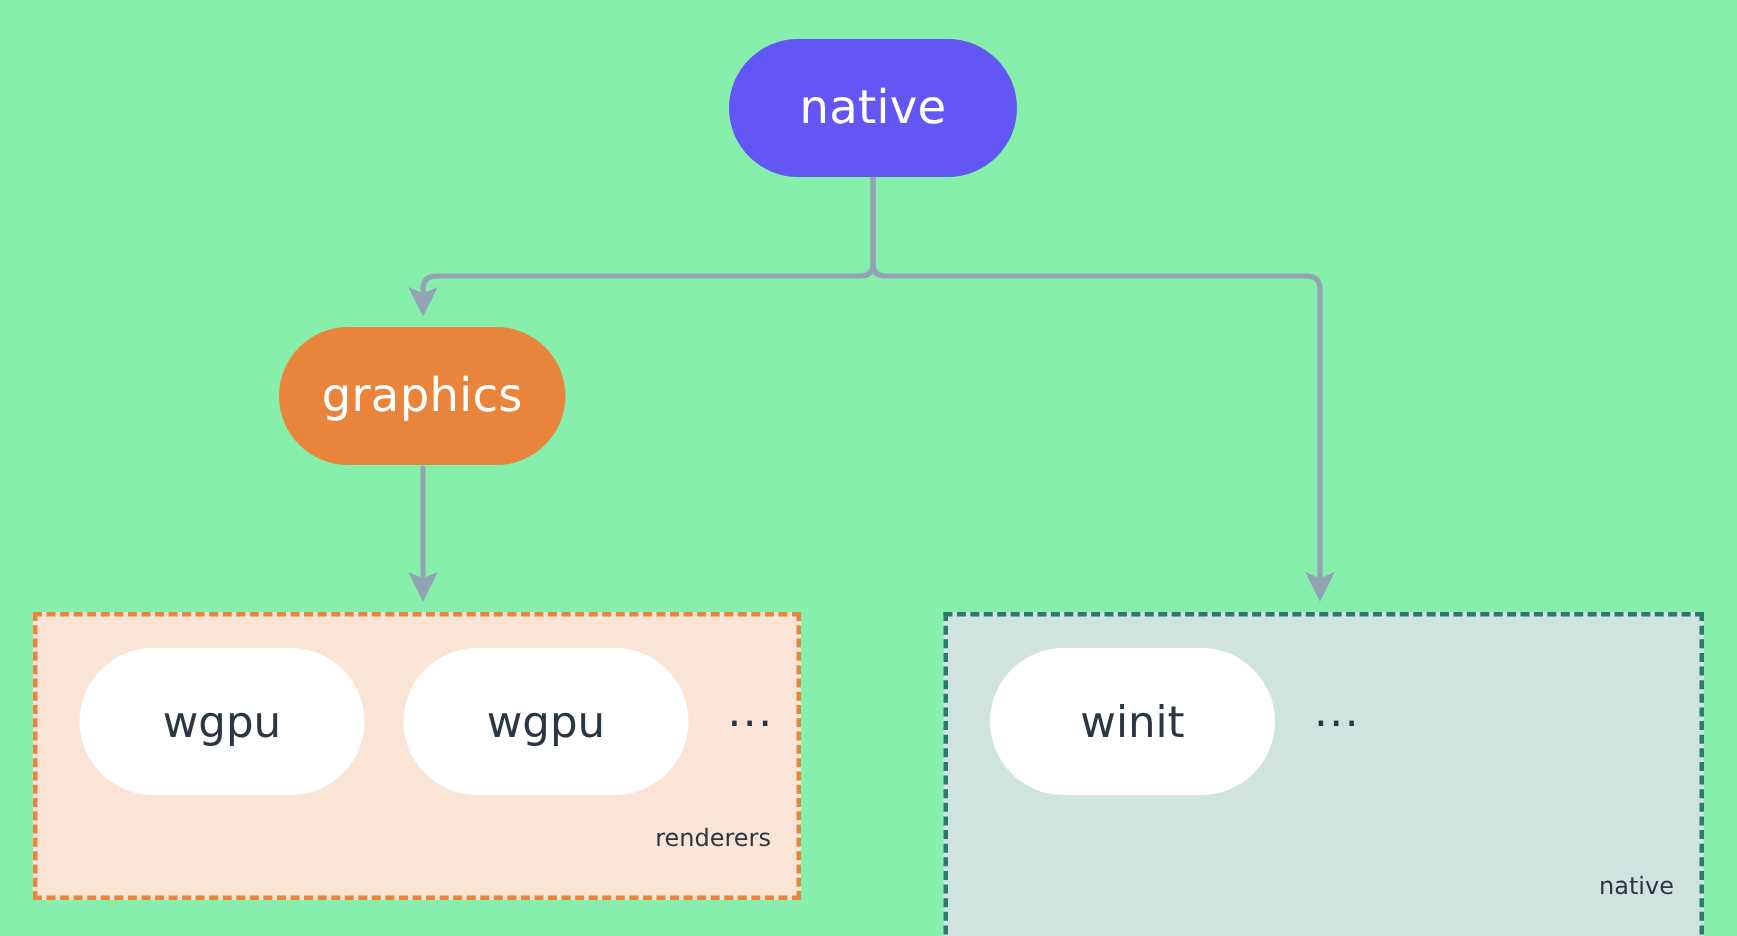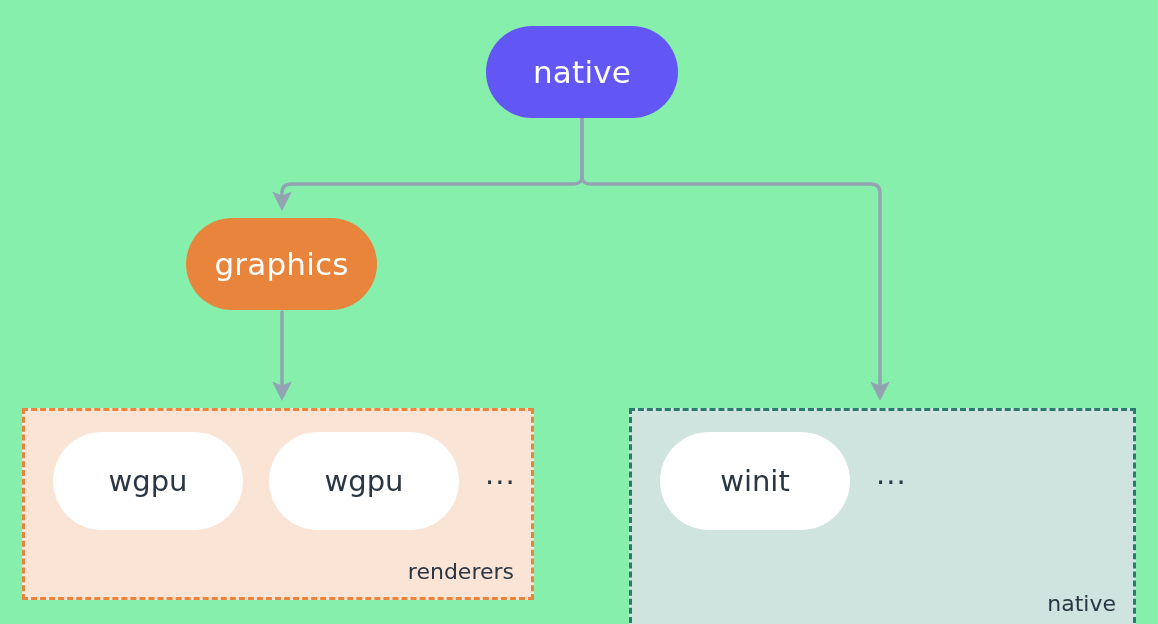--- a/index.html
+++ b/index.html
@@ -118,23 +118,23 @@
     color: #2a3643;
     font-size: 29px;
     line-height: 1;
     letter-spacing: 1px;
     padding-bottom: 14px;
   }
 
   .group-label {
     position: absolute;
     right: 17px;
-    bottom: 14px;
+    bottom: 30px;
     color: #2a3643;
-    font-size: 22px;
+    font-size: 16px;
     line-height: 1;
     white-space: nowrap;
   }
 </style>
 </head>
 <body>
 
 <div id="stage">
 
   <svg id="connectors" viewBox="0 0 1158 624" width="1158" height="624" xmlns="http://www.w3.org/2000/svg">

